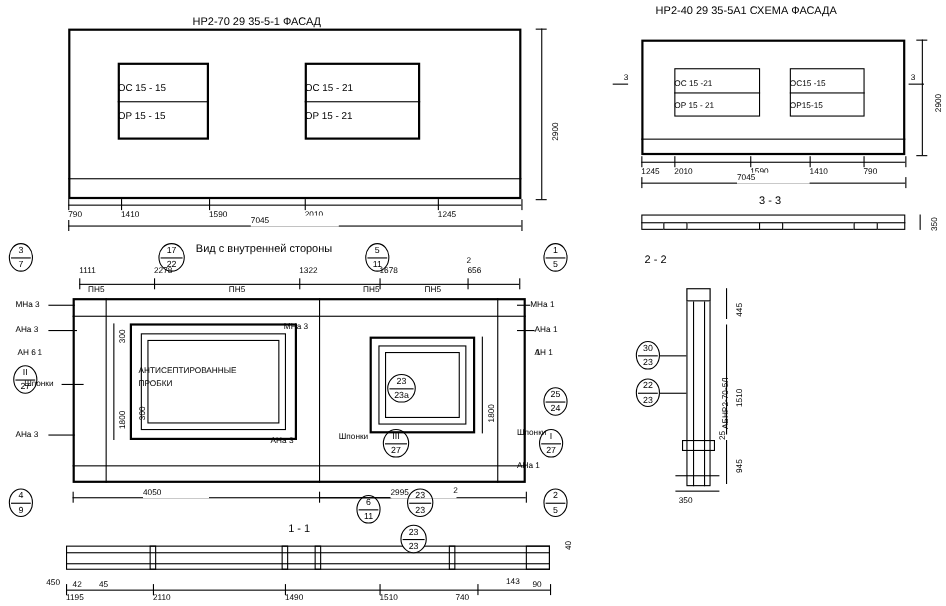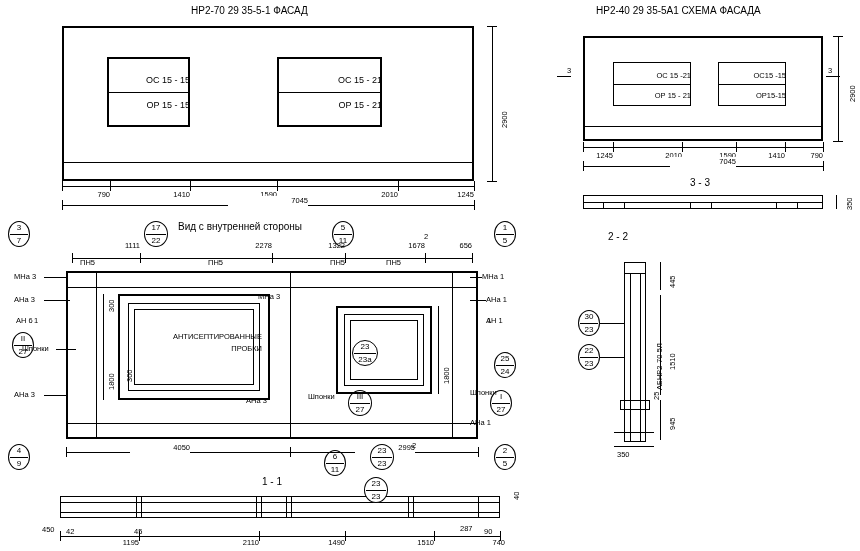--- a/index.html
+++ b/index.html
@@ -13,28 +13,28 @@
   .ln{position:absolute;background:#000;}
   .h{height:1px;}
   .v{width:1px;}
   .box{position:absolute;border:1px solid #000;box-sizing:border-box;}
   .box2{position:absolute;border:2px solid #000;box-sizing:border-box;}
   .circ{position:absolute;border:1px solid #000;border-radius:50%;
         box-sizing:border-box;text-align:center;}
   .circ .a{position:absolute;left:0;right:0;top:1px;font-size:8px;line-height:9px;}
   .circ .b{position:absolute;left:0;right:0;bottom:1px;font-size:8px;line-height:9px;}
   .circ .mid{position:absolute;left:1px;right:1px;top:50%;height:1px;background:#000;}
-  .ctr{text-align:right;}
+  .ctr{text-align:left;}
 </style>
 </head>
 <body>
 
 <div class="sheet">
 
-  <div class="t md" style="left:175px;top:6px;margin-left:16px;">НР2-70 29 35-5-1 ФАСАД</div>
+  <div class="t md" style="left:175px;top:16px;">НР2-70 29 35-5-1 ФАСАД</div>
 
   <div class="box2" style="left:62px;top:26px;width:412px;height:155px;"></div>
   <div class="ln h" style="left:62px;top:162px;width:412px;"></div>
 
   <div class="box2" style="left:107px;top:57px;width:83px;height:70px;"></div>
   <div class="ln h" style="left:107px;top:92px;width:83px;"></div>
   <div class="t ctr" style="left:107px;top:75px;width:83px;">ОС 15 - 15</div>
   <div class="t ctr" style="left:107px;top:100px;width:83px;">ОР 15 - 15</div>
 
   <div class="box2" style="left:277px;top:57px;width:105px;height:70px;"></div>
@@ -255,21 +255,21 @@
     <span class="a">23</span>
     <span class="mid"></span>
     <span class="b">23</span>
   </div>
   <div class="circ" style="left:494px;top:444px;width:22px;height:26px;">
     <span class="a">2</span>
     <span class="mid"></span>
     <span class="b">5</span>
   </div>
 
-  <div class="t md" style="left:608px;top:232px;">2 - 2</div>
+  <div class="t md" style="left:586px;top:232px;">2 - 2</div>
 
   <div class="box" style="left:624px;top:262px;width:22px;height:180px;"></div>
   <div class="ln v" style="left:630px;top:262px;height:180px;"></div>
   <div class="ln v" style="left:640px;top:262px;height:180px;"></div>
   <div class="box" style="left:624px;top:262px;width:22px;height:12px;background:#fff;"></div>
   <div class="box" style="left:620px;top:400px;width:30px;height:10px;"></div>
   <div class="ln h" style="left:614px;top:432px;width:40px;"></div>
 
   <div class="ln v" style="left:660px;top:262px;height:28px;"></div>
   <div class="t sm vert" style="left:668px;top:288px;">445</div>
@@ -308,31 +308,31 @@
   <div class="box" style="left:478px;top:496px;width:22px;height:22px;"></div>
 
   <div class="circ" style="left:364px;top:477px;width:24px;height:26px;background:#fff;">
     <span class="a">23</span>
     <span class="mid"></span>
     <span class="b">23</span>
   </div>
 
   <div class="t sm" style="left:42px;top:525px;">450</div>
   <div class="t sm" style="left:66px;top:527px;">42</div>
-  <div class="t sm" style="left:90px;top:527px;margin-left:44px;">45</div>
-  <div class="t sm" style="left:460px;top:524px;">287</div>
+  <div class="t sm" style="left:90px;top:527px;">45</div>
+  <div class="t sm" style="left:460px;top:524px;">143</div>
   <div class="t sm" style="left:484px;top:527px;">90</div>
   <div class="t sm vert" style="left:512px;top:500px;">40</div>
 
   <div class="ln h" style="left:60px;top:536px;width:440px;"></div>
   <div class="ln v" style="left:60px;top:531px;height:10px;"></div>
   <div class="ln v" style="left:139px;top:531px;height:10px;"></div>
   <div class="ln v" style="left:259px;top:531px;height:10px;"></div>
   <div class="ln v" style="left:345px;top:531px;height:10px;"></div>
   <div class="ln v" style="left:434px;top:531px;height:10px;"></div>
   <div class="ln v" style="left:500px;top:531px;height:10px;"></div>
   <div class="t sm ctr" style="left:60px;top:538px;width:79px;">1195</div>
   <div class="t sm ctr" style="left:139px;top:538px;width:120px;">2110</div>
   <div class="t sm ctr" style="left:259px;top:538px;width:86px;">1490</div>
   <div class="t sm ctr" style="left:345px;top:538px;width:89px;">1510</div>
-  <div class="t sm ctr" style="left:439px;top:538px;width:66px;">740</div>
+  <div class="t sm ctr" style="left:414px;top:538px;width:66px;">740</div>
 
 </div>
 
 </body></html>

